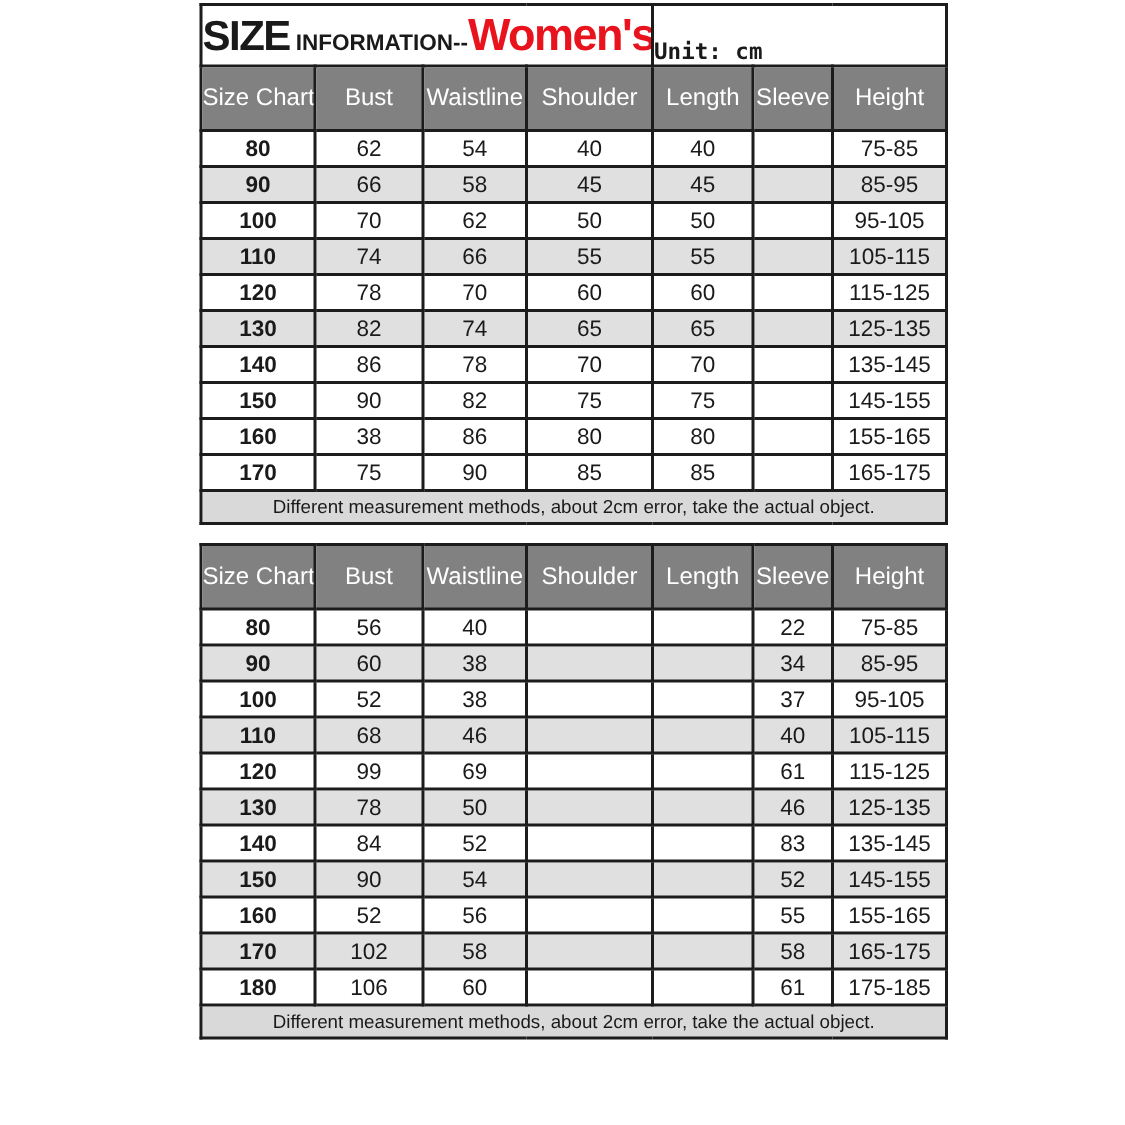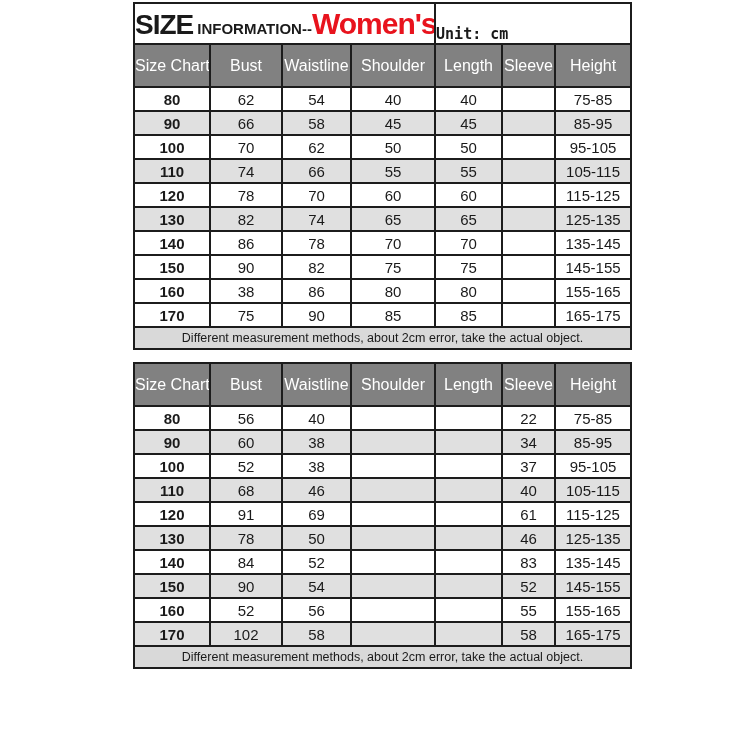--- a/index.html
+++ b/index.html
@@ -285,21 +285,21 @@
           <td>110</td>
           <td>68</td>
           <td>46</td>
           <td></td>
           <td></td>
           <td>40</td>
           <td>105-115</td>
         </tr>
         <tr>
           <td>120</td>
-          <td>91</td>
+          <td>99</td>
           <td>69</td>
           <td></td>
           <td></td>
           <td>61</td>
           <td>115-125</td>
         </tr>
         <tr class="shaded">
           <td>130</td>
           <td>78</td>
           <td>50</td>
@@ -336,20 +336,29 @@
           <td>155-165</td>
         </tr>
         <tr class="shaded">
           <td>170</td>
           <td>102</td>
           <td>58</td>
           <td></td>
           <td></td>
           <td>58</td>
           <td>165-175</td>
+        </tr>
+        <tr>
+          <td>180</td>
+          <td>106</td>
+          <td>60</td>
+          <td></td>
+          <td></td>
+          <td>61</td>
+          <td>175-185</td>
         </tr>
       </tbody>
     <tfoot>
       <tr class="footer-row">
         <td colspan="7">Different measurement methods, about 2cm error, take the actual object.</td>
       </tr>
     </tfoot>
   </table>
 
 </div>

